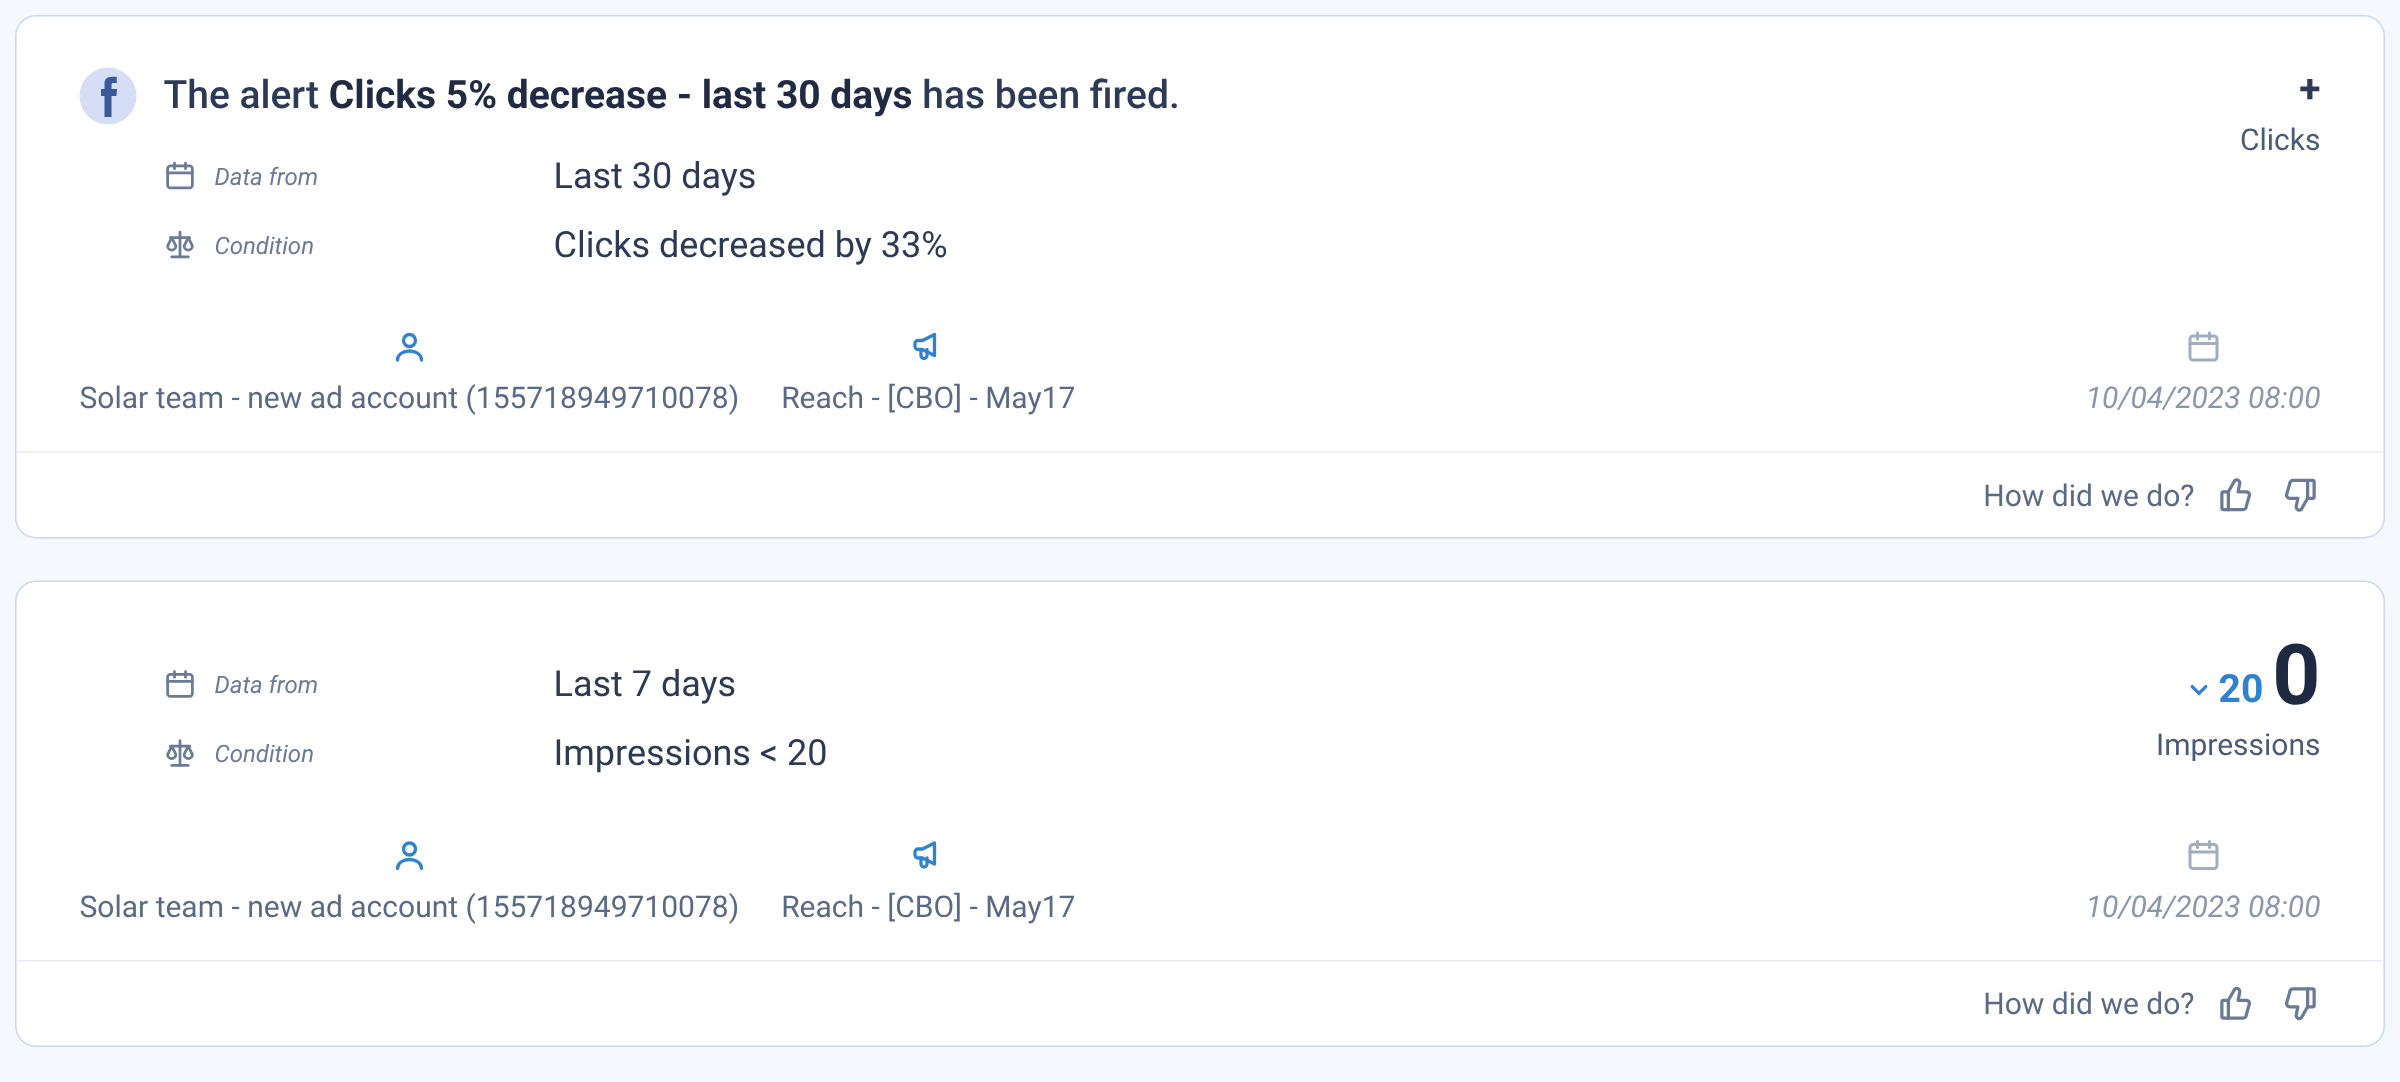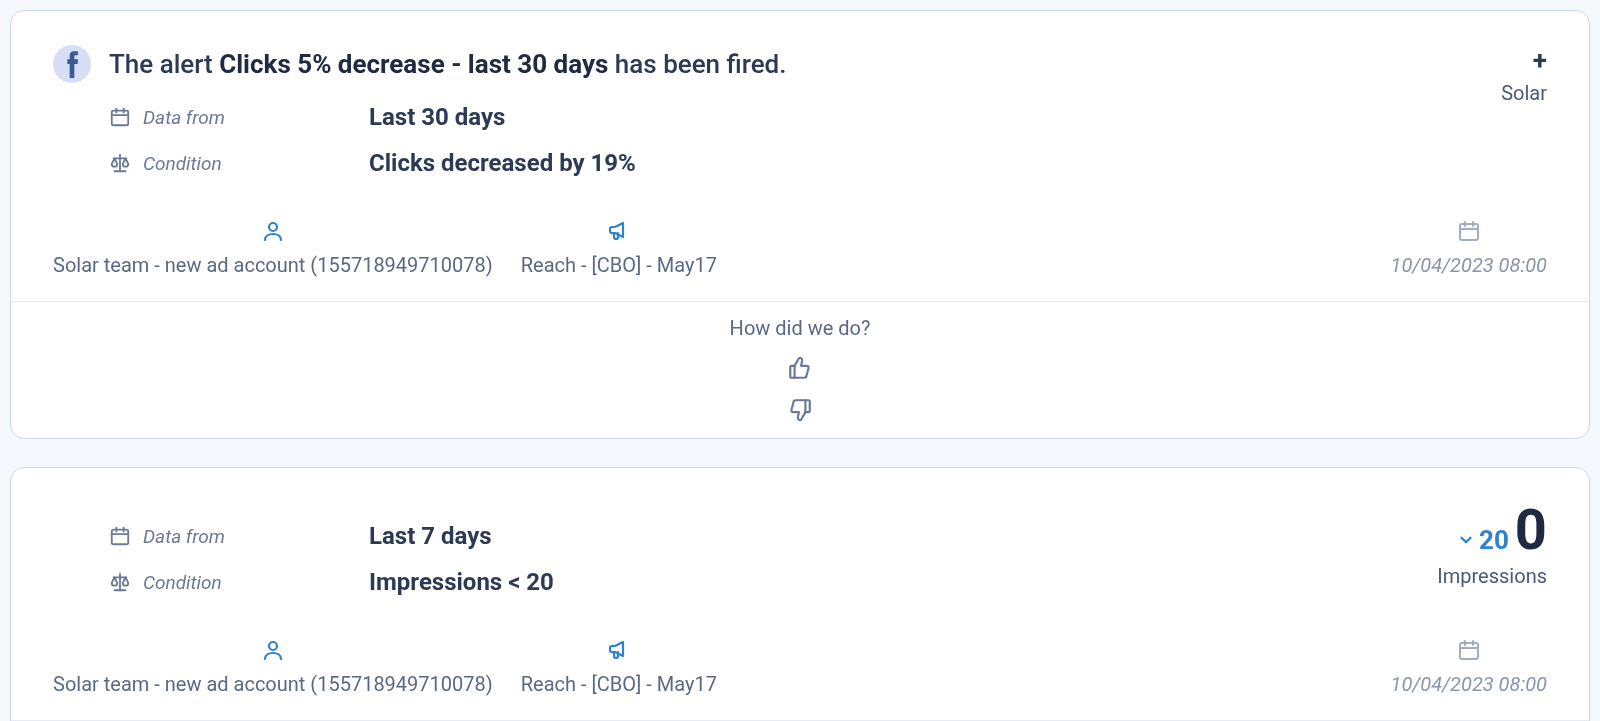--- a/index.html
+++ b/index.html
@@ -66,31 +66,31 @@
       align-items: center;
       margin-bottom: 18px;
     }
     .detail-label {
       display: flex;
       align-items: center;
       gap: 12px;
       min-width: 260px;
       font-style: italic;
       color: #6b7a96;
-      font-size: 19px;
+      font-size: 16px;
     }
     .detail-label svg, .detail-label .icon-slot {
       width: 22px;
       height: 22px;
       flex-shrink: 0;
     }
     .detail-value {
       font-size: 24px;
       color: #2c3a55;
-      font-weight: 700;
+      font-weight: 400;
     }
     .metric-block {
       text-align: right;
       flex-shrink: 0;
       padding-top: 0;
       display: flex;
       flex-direction: column;
       align-items: flex-end;
     }
     .metric-value-row {
@@ -155,21 +155,20 @@
       stroke: #a0aec0;
     }
     .alert-feedback {
       display: flex;
       align-items: center;
       justify-content: flex-end;
       padding: 14px 42px 14px;
       gap: 14px;
       font-size: 20px;
       color: #5a6a86;
-      flex-direction: column;
     }
     .feedback-btn {
       width: 28px;
       height: 28px;
       display: flex;
       align-items: center;
       justify-content: center;
       cursor: pointer;
     }
     .feedback-btn svg {
@@ -214,29 +213,29 @@
           <div class="detail-label">
             <svg viewBox="0 0 24 24" fill="none" stroke="#6b7a96" stroke-width="2" stroke-linecap="round" stroke-linejoin="round">
                 <line x1="12" y1="3" x2="12" y2="21"></line>
                 <line x1="6" y1="21" x2="18" y2="21"></line>
                 <path d="M6 7l-3 6a3 3 0 006 0l-3-6z"></path>
                 <path d="M18 7l-3 6a3 3 0 006 0l-3-6z"></path>
                 <line x1="5" y1="7" x2="19" y2="7"></line>
               </svg>
             <span>Condition</span>
           </div>
-          <div class="detail-value">Clicks decreased by 19%</div>
+          <div class="detail-value">Clicks decreased by 33%</div>
         </div>
       </div>
     </div>
     <div class="metric-block">
       <div class="metric-value-row">
         <span class="metric-prefix">+</span>
       </div>
-      <div class="metric-label">Solar</div>
+      <div class="metric-label">Clicks</div>
     </div>
   </div>
 
   <div class="alert-meta">
     <div class="meta-item blue">
       <svg viewBox="0 0 24 24" fill="none" stroke="#3182ce" stroke-width="2.2" stroke-linecap="round">
           <circle cx="12" cy="8" r="4"></circle>
           <path d="M4 21c0-4 4-6 8-6s8 2 8 6"></path>
         </svg>
       <span>Solar team - new ad account (155718949710078)</span>

